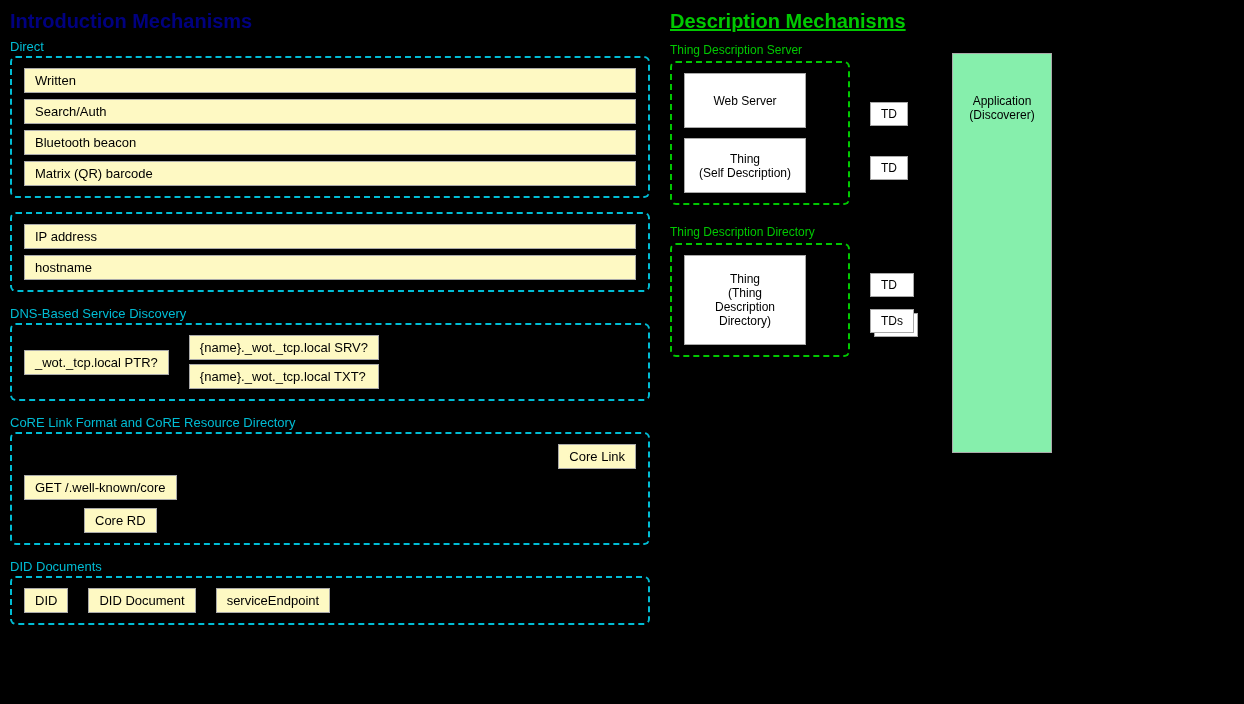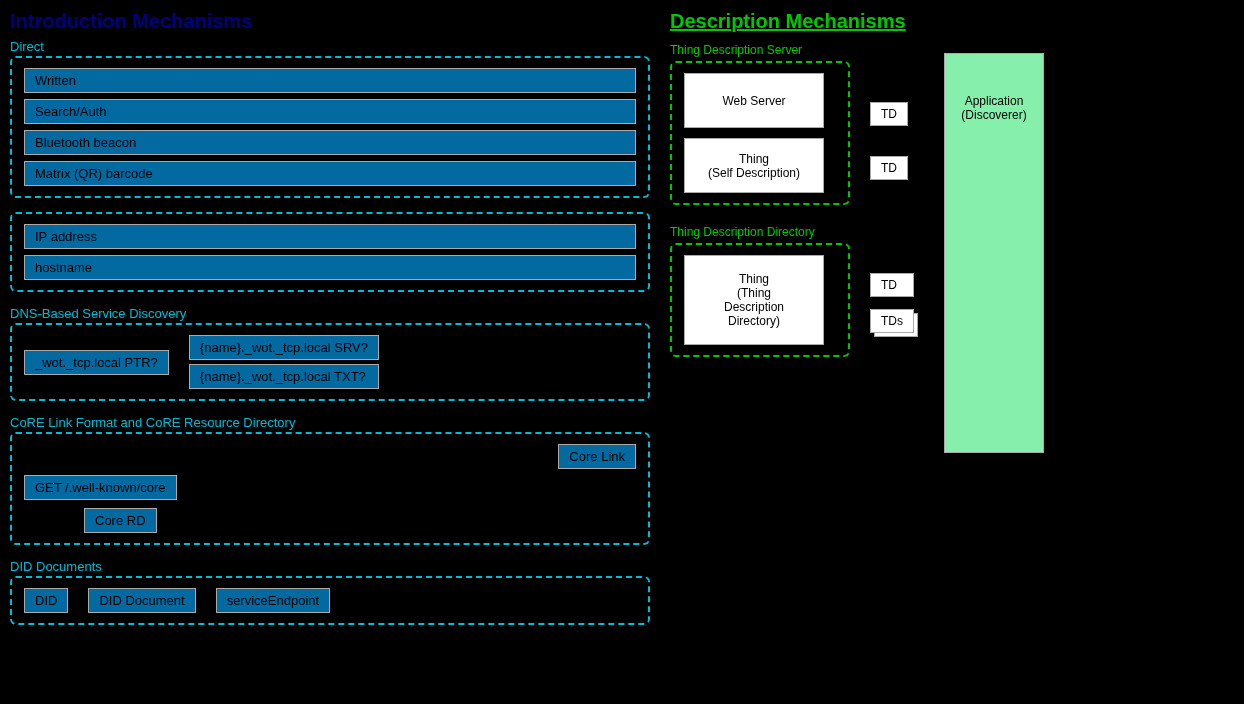--- a/index.html
+++ b/index.html
@@ -51,21 +51,21 @@
 
     .dashed-box-row {
       display: flex;
       flex-direction: row;
       gap: 20px;
       align-items: center;
       flex-wrap: wrap;
     }
 
     .white-box {
-      background: #0369a1;
+      background: #fef9c3;
       color: #000;
       border: 1px solid #aaa;
       padding: 4px 10px;
       font-size: 13px;
       display: inline-block;
       white-space: nowrap;
     }
 
     
     .auth-section {
@@ -131,21 +131,21 @@
       width: 180px;
     }
 
     .thing-box {
       background: #fff;
       color: #000;
       border: 1px solid #aaa;
       padding: 10px 8px;
       font-size: 12px;
       text-align: center;
-      width: 140px;
+      width: 122px;
       min-height: 55px;
       display: flex;
       align-items: center;
       justify-content: center;
     }
 
     .td-column {
       display: flex;
       flex-direction: column;
       gap: 30px;
@@ -174,21 +174,21 @@
       width: 100px;
       min-height: 400px;
       display: flex;
       align-items: flex-start;
       justify-content: center;
     }
 
     .exploration-main {
       display: flex;
       flex-direction: row;
-      gap: 0;
+      gap: 8px;
       align-items: flex-start;
     }
 
     .servers-column {
       display: flex;
       flex-direction: column;
       gap: 20px;
     }
   </style>
 </head>

